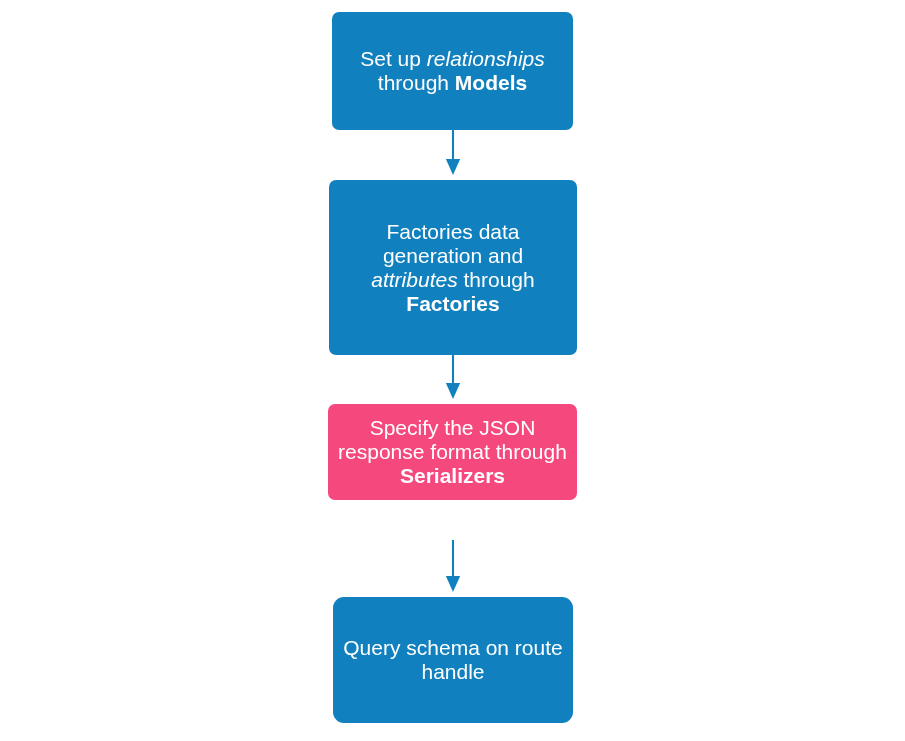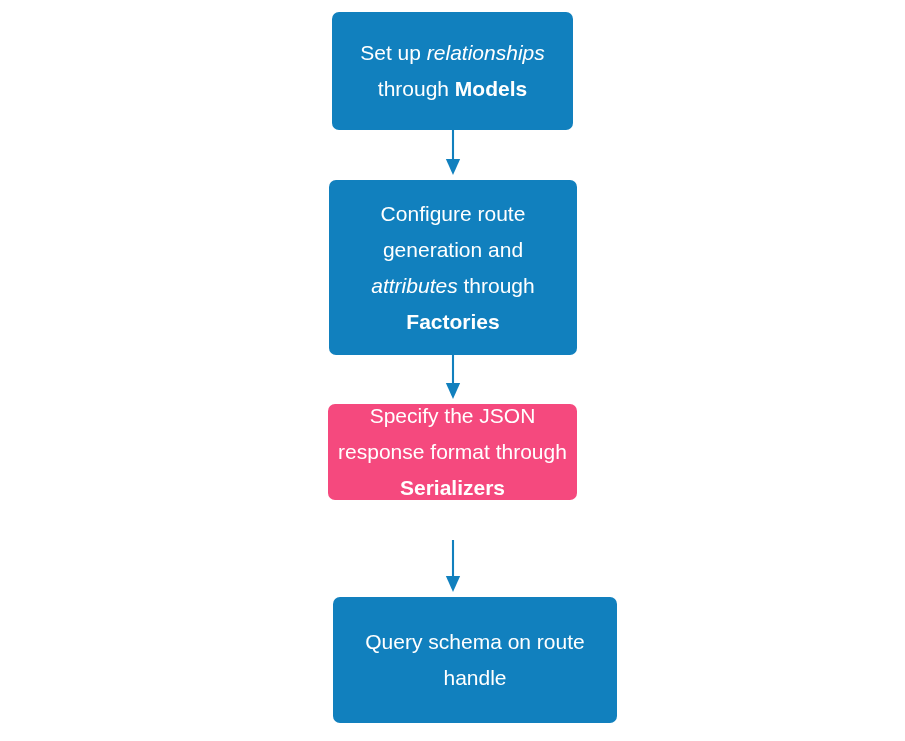--- a/index.html
+++ b/index.html
@@ -21,21 +21,21 @@
   .node {
     position: absolute;
     box-sizing: border-box;
     border-radius: 7px;
     display: flex;
     align-items: center;
     justify-content: center;
     text-align: center;
     color: #ffffff;
     font-size: 21px;
-    line-height: 36px;
+    line-height: 24px;
     padding: 6px 10px;
     -webkit-font-smoothing: antialiased;
   }
   .node .label {
     display: block;
     width: 100%;
   }
   .node-blue { background: #1180BE; }
   .node-pink { background: #F5497E; }
 
@@ -43,21 +43,21 @@
   #node-models {
     left: 332px; top: 12px; width: 241px; height: 118px;
   }
   #node-factories {
     left: 329px; top: 180px; width: 248px; height: 175px;
   }
   #node-serializers {
     left: 328px; top: 404px; width: 249px; height: 96px;
   }
   #node-query {
-    left: 333px; top: 597px; width: 284px; height: 126px;
+    left: 333px; top: 597px; width: 240px; height: 126px; border-radius: 11px;
   }
 
   
   .connector {
     position: absolute;
     left: 0;
     top: 0;
     width: 905px;
     height: 741px;
     pointer-events: none;
@@ -88,21 +88,21 @@
   </svg>
 
   <div class="node node-blue" id="node-models" style="background: rgb(17, 128, 190);">
     <span class="label">
       <span>Set up </span><em class="it">relationships</em><span> through </span><strong class="bd">Models</strong>
     </span>
   </div>
 
   <div class="node node-blue" id="node-factories" style="background: rgb(17, 128, 190);">
     <span class="label">
-      <span>Configure route generation and </span><em class="it">attributes</em><span> through </span><strong class="bd">Factories</strong>
+      <span>Factories data generation and </span><em class="it">attributes</em><span> through </span><strong class="bd">Factories</strong>
     </span>
   </div>
 
   <div class="node node-pink" id="node-serializers" style="background: rgb(245, 73, 126);">
     <span class="label">
       <span>Specify the JSON response format through </span><strong class="bd">Serializers</strong>
     </span>
   </div>
 
   <div class="node node-blue" id="node-query" style="background: rgb(17, 128, 190);">

